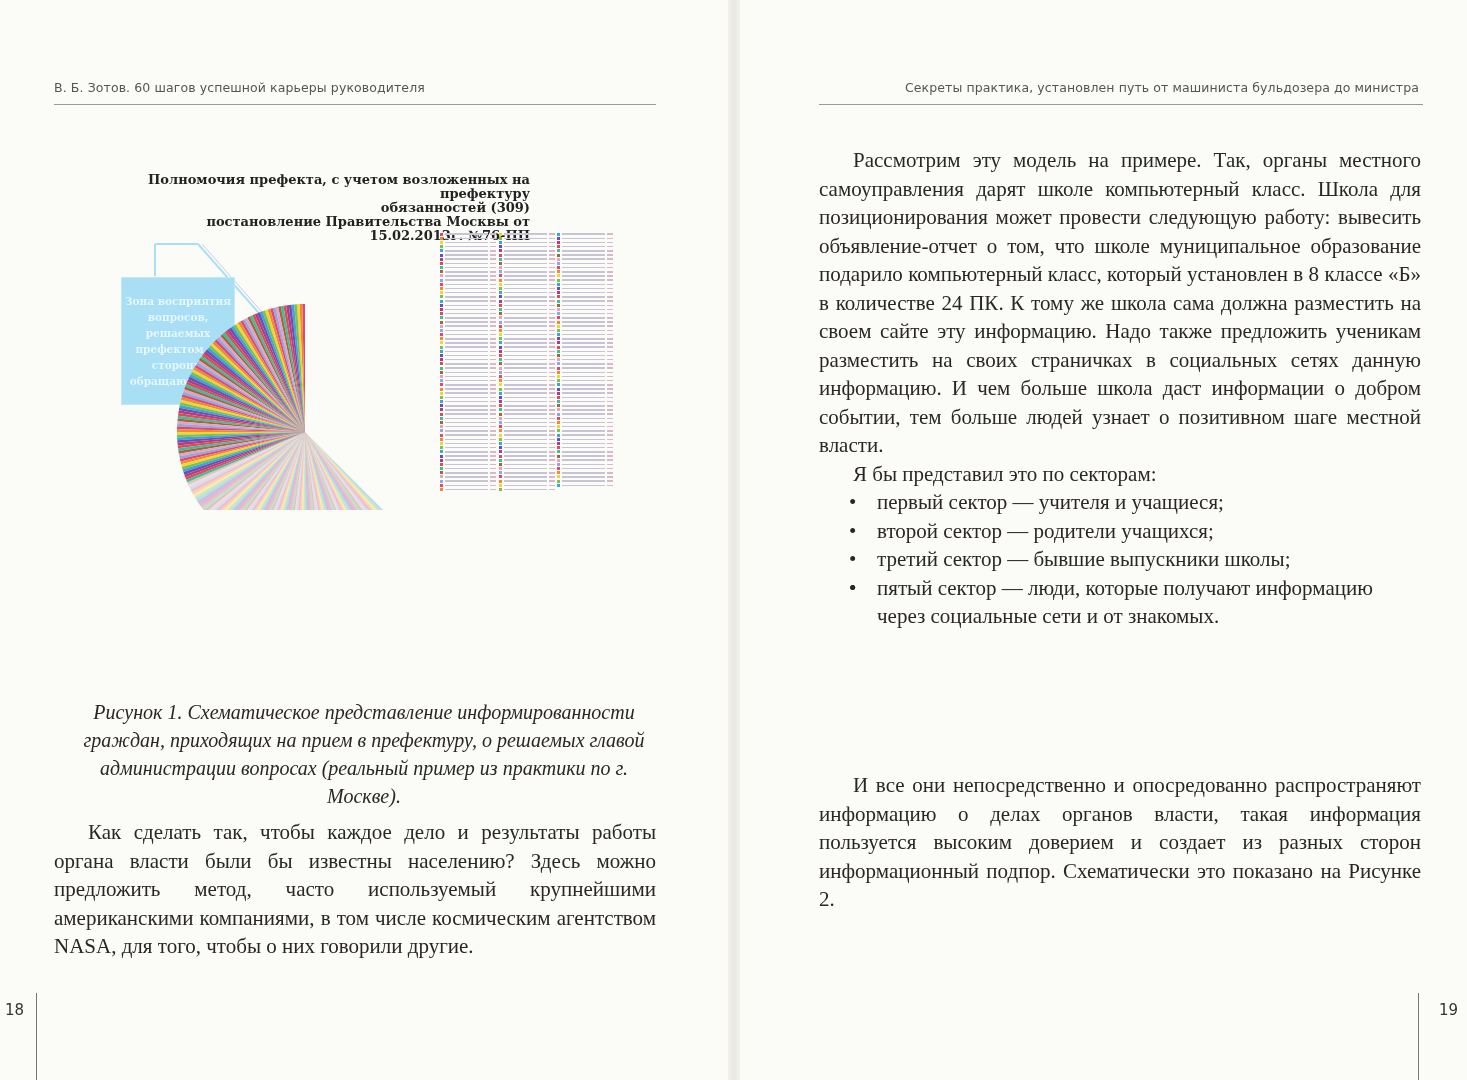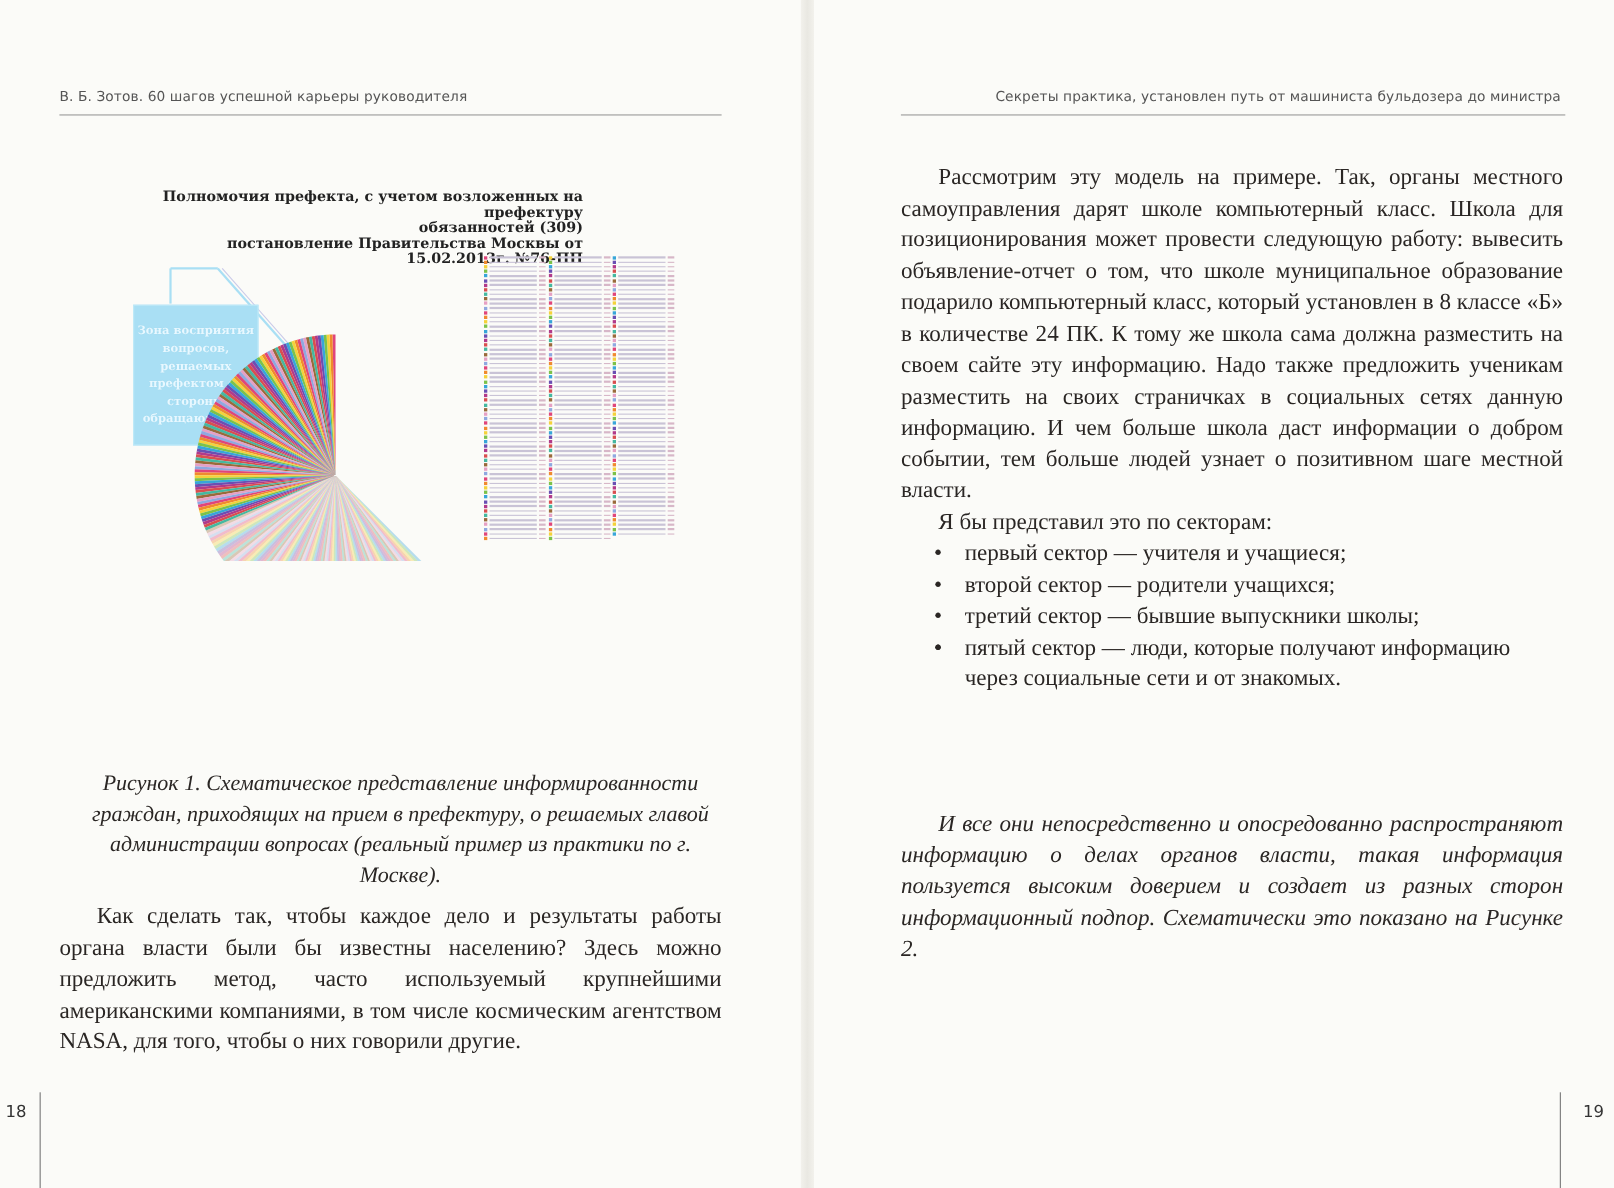--- a/index.html
+++ b/index.html
@@ -58,21 +58,21 @@
     position: absolute; left: 64px; top: 682px; width: 600px;
     font-style: italic; font-size: 20px; line-height: 28px; text-align: center; color: #2a2624; margin-top: 16px;
   }
   .body-text {
     position: absolute; font-size: 21px; line-height: 28.5px; text-align: justify;
     color: #2a2624;
   }
   .p-indent { text-indent: 34px; margin: 0; }
   .left-body { left: 54px; top: 818px; width: 602px; }
   .right-body-1 { left: 86px; top: 146px; width: 602px; }
-  .right-body-2 { left: 86px; top: 734px; width: 602px; font-style: italic; }
+  .right-body-2 { left: 86px; top: 771px; width: 602px; }
   .list { margin: 0; padding: 0; list-style: none; }
   .list li { position: relative; padding-left: 58px; margin: 0; text-align: left; }
   .list li .bullet { position: absolute; left: 30px; top: 0; }
   .page-num {
     position: absolute; top: 1001px; font-family: "DejaVu Sans", sans-serif;
     font-size: 15px; color: #333;
   }
   .pn-left { left: 5px; }
   .pn-right { left: 706px; }
   .pn-bar { position: absolute; top: 993px; width: 1px; height: 87px; background: #777; }

